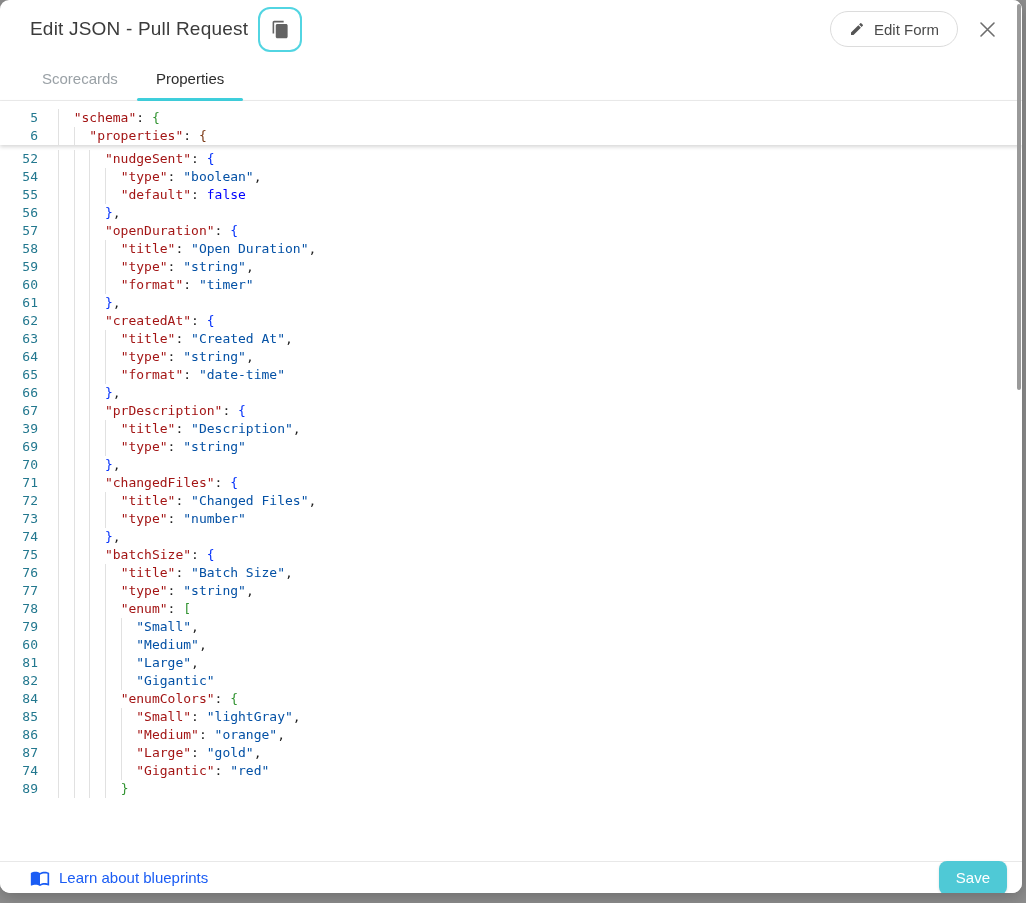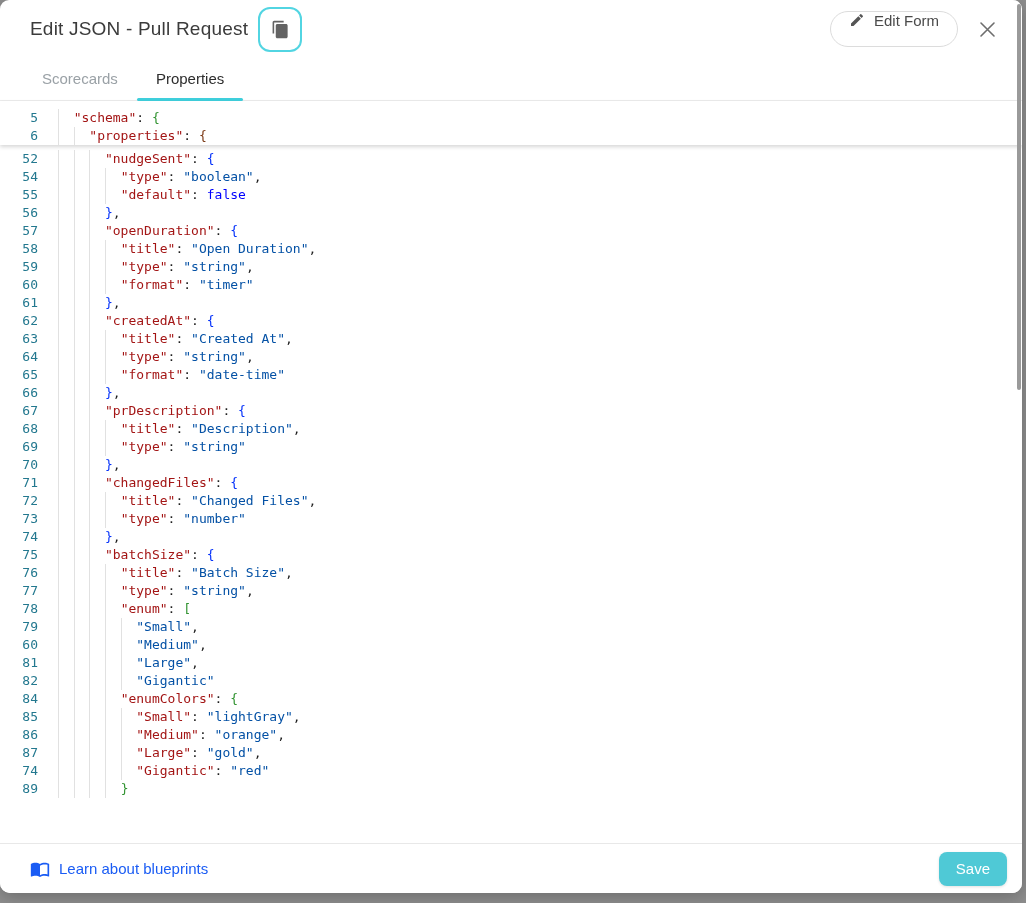--- a/index.html
+++ b/index.html
@@ -9,21 +9,21 @@
   .modal { position:absolute; left:0; top:0; width:1022px; height:893px; background:#fff;
            border-radius:9px 9px 10px 10px; overflow:hidden; box-shadow:0 4px 18px rgba(0,0,0,.25); }
 
   
   .header { height:58px; display:flex; align-items:center; padding:0 22px 0 30px; }
   .title { font-size:19px; color:#3B3B3B; letter-spacing:.2px; white-space:nowrap; }
   .copy-btn { margin-left:10px; width:44px; height:45px; border:2px solid #52D5E2; border-radius:12px;
               background:#fff; display:flex; align-items:center; justify-content:center; cursor:pointer; }
   .spacer { flex:1; }
   .edit-form-btn { height:36px; padding:0 18px; border:1px solid #DCDCDC; border-radius:18px; background:#fff;
-                   display:flex; gap:9px; font-size:15px; color:#4A4A4A; cursor:pointer; }
+                   display:flex; align-items:center; gap:9px; font-size:15px; color:#4A4A4A; cursor:pointer; }
   .close-btn { margin-left:16px; width:26px; height:26px; border:none; background:transparent; cursor:pointer;
                display:flex; align-items:center; justify-content:center; }
 
   
   .tabs { display:flex; padding-left:23px; border-bottom:1px solid #ECECEC; height:43px; }
   .tab { position:relative; padding:12px 19px 0 19px; font-size:15px; color:#9AA1A6; cursor:pointer; }
   .tab.active { color:#2D2D2D; }
   .tab.active::after { content:""; position:absolute; left:0; right:0; bottom:-1px; height:3px;
                        background:#3FCFDC; border-radius:2px; }
 
@@ -39,21 +39,21 @@
   .guide { position:absolute; top:0; bottom:0; width:1px; background:#E1E1E1; }
   .tk-k { color:#A31515; }
   .tk-s { color:#0451A5; }
   .tk-w { color:#0000FF; }
   .tk-p { color:#1E1E1E; }
   .tk-b1 { color:#0431FA; }
   .tk-b2 { color:#319331; }
   .tk-b3 { color:#7B3814; }
 
   
-  .footer { position:absolute; left:0; right:0; bottom:0; height:50px; border-top:1px solid #E8E8E8;
+  .footer { position:absolute; left:0; right:0; bottom:0; height:32px; border-top:1px solid #E8E8E8;
             display:flex; align-items:center; padding:0 15px 0 30px; background:#fff; }
   .learn-link { display:flex; align-items:center; gap:9px; color:#1A5CF4; font-size:15px; cursor:pointer;
                 text-decoration:none; }
   .save-btn { margin-left:auto; height:34px; padding:0 17px; background:#4FC9D6; border:none; border-radius:8px;
               color:#fff; font-size:15px; font-family:"Liberation Sans", sans-serif; cursor:pointer;
               box-shadow:0 1px 3px rgba(0,0,0,.12); }
 
   
   .page-scrollbar { position:absolute; top:4px; right:1px; width:4px; height:386px; background:#9A9A9A;
                     border-radius:2px; z-index:10; }
@@ -225,21 +225,21 @@
           <span class="guide" style="left: 73.65px;"></span>
           <span class="guide" style="left: 89.3px;"></span>
           <span class="gutter">67</span>
           <span class="code">      <span class="tk-k">"prDescription"</span><span class="tk-p">: </span><span class="tk-b1">{</span></span>
         </div>
         <div class="code-row">
           <span class="guide" style="left: 58px;"></span>
           <span class="guide" style="left: 73.65px;"></span>
           <span class="guide" style="left: 89.3px;"></span>
           <span class="guide" style="left: 104.95px;"></span>
-          <span class="gutter">68</span>
+          <span class="gutter">39</span>
           <span class="code">        <span class="tk-k">"title"</span><span class="tk-p">: </span><span class="tk-s">"Description"</span><span class="tk-p">,</span></span>
         </div>
         <div class="code-row">
           <span class="guide" style="left: 58px;"></span>
           <span class="guide" style="left: 73.65px;"></span>
           <span class="guide" style="left: 89.3px;"></span>
           <span class="guide" style="left: 104.95px;"></span>
           <span class="gutter">69</span>
           <span class="code">        <span class="tk-k">"type"</span><span class="tk-p">: </span><span class="tk-s">"string"</span></span>
         </div>

